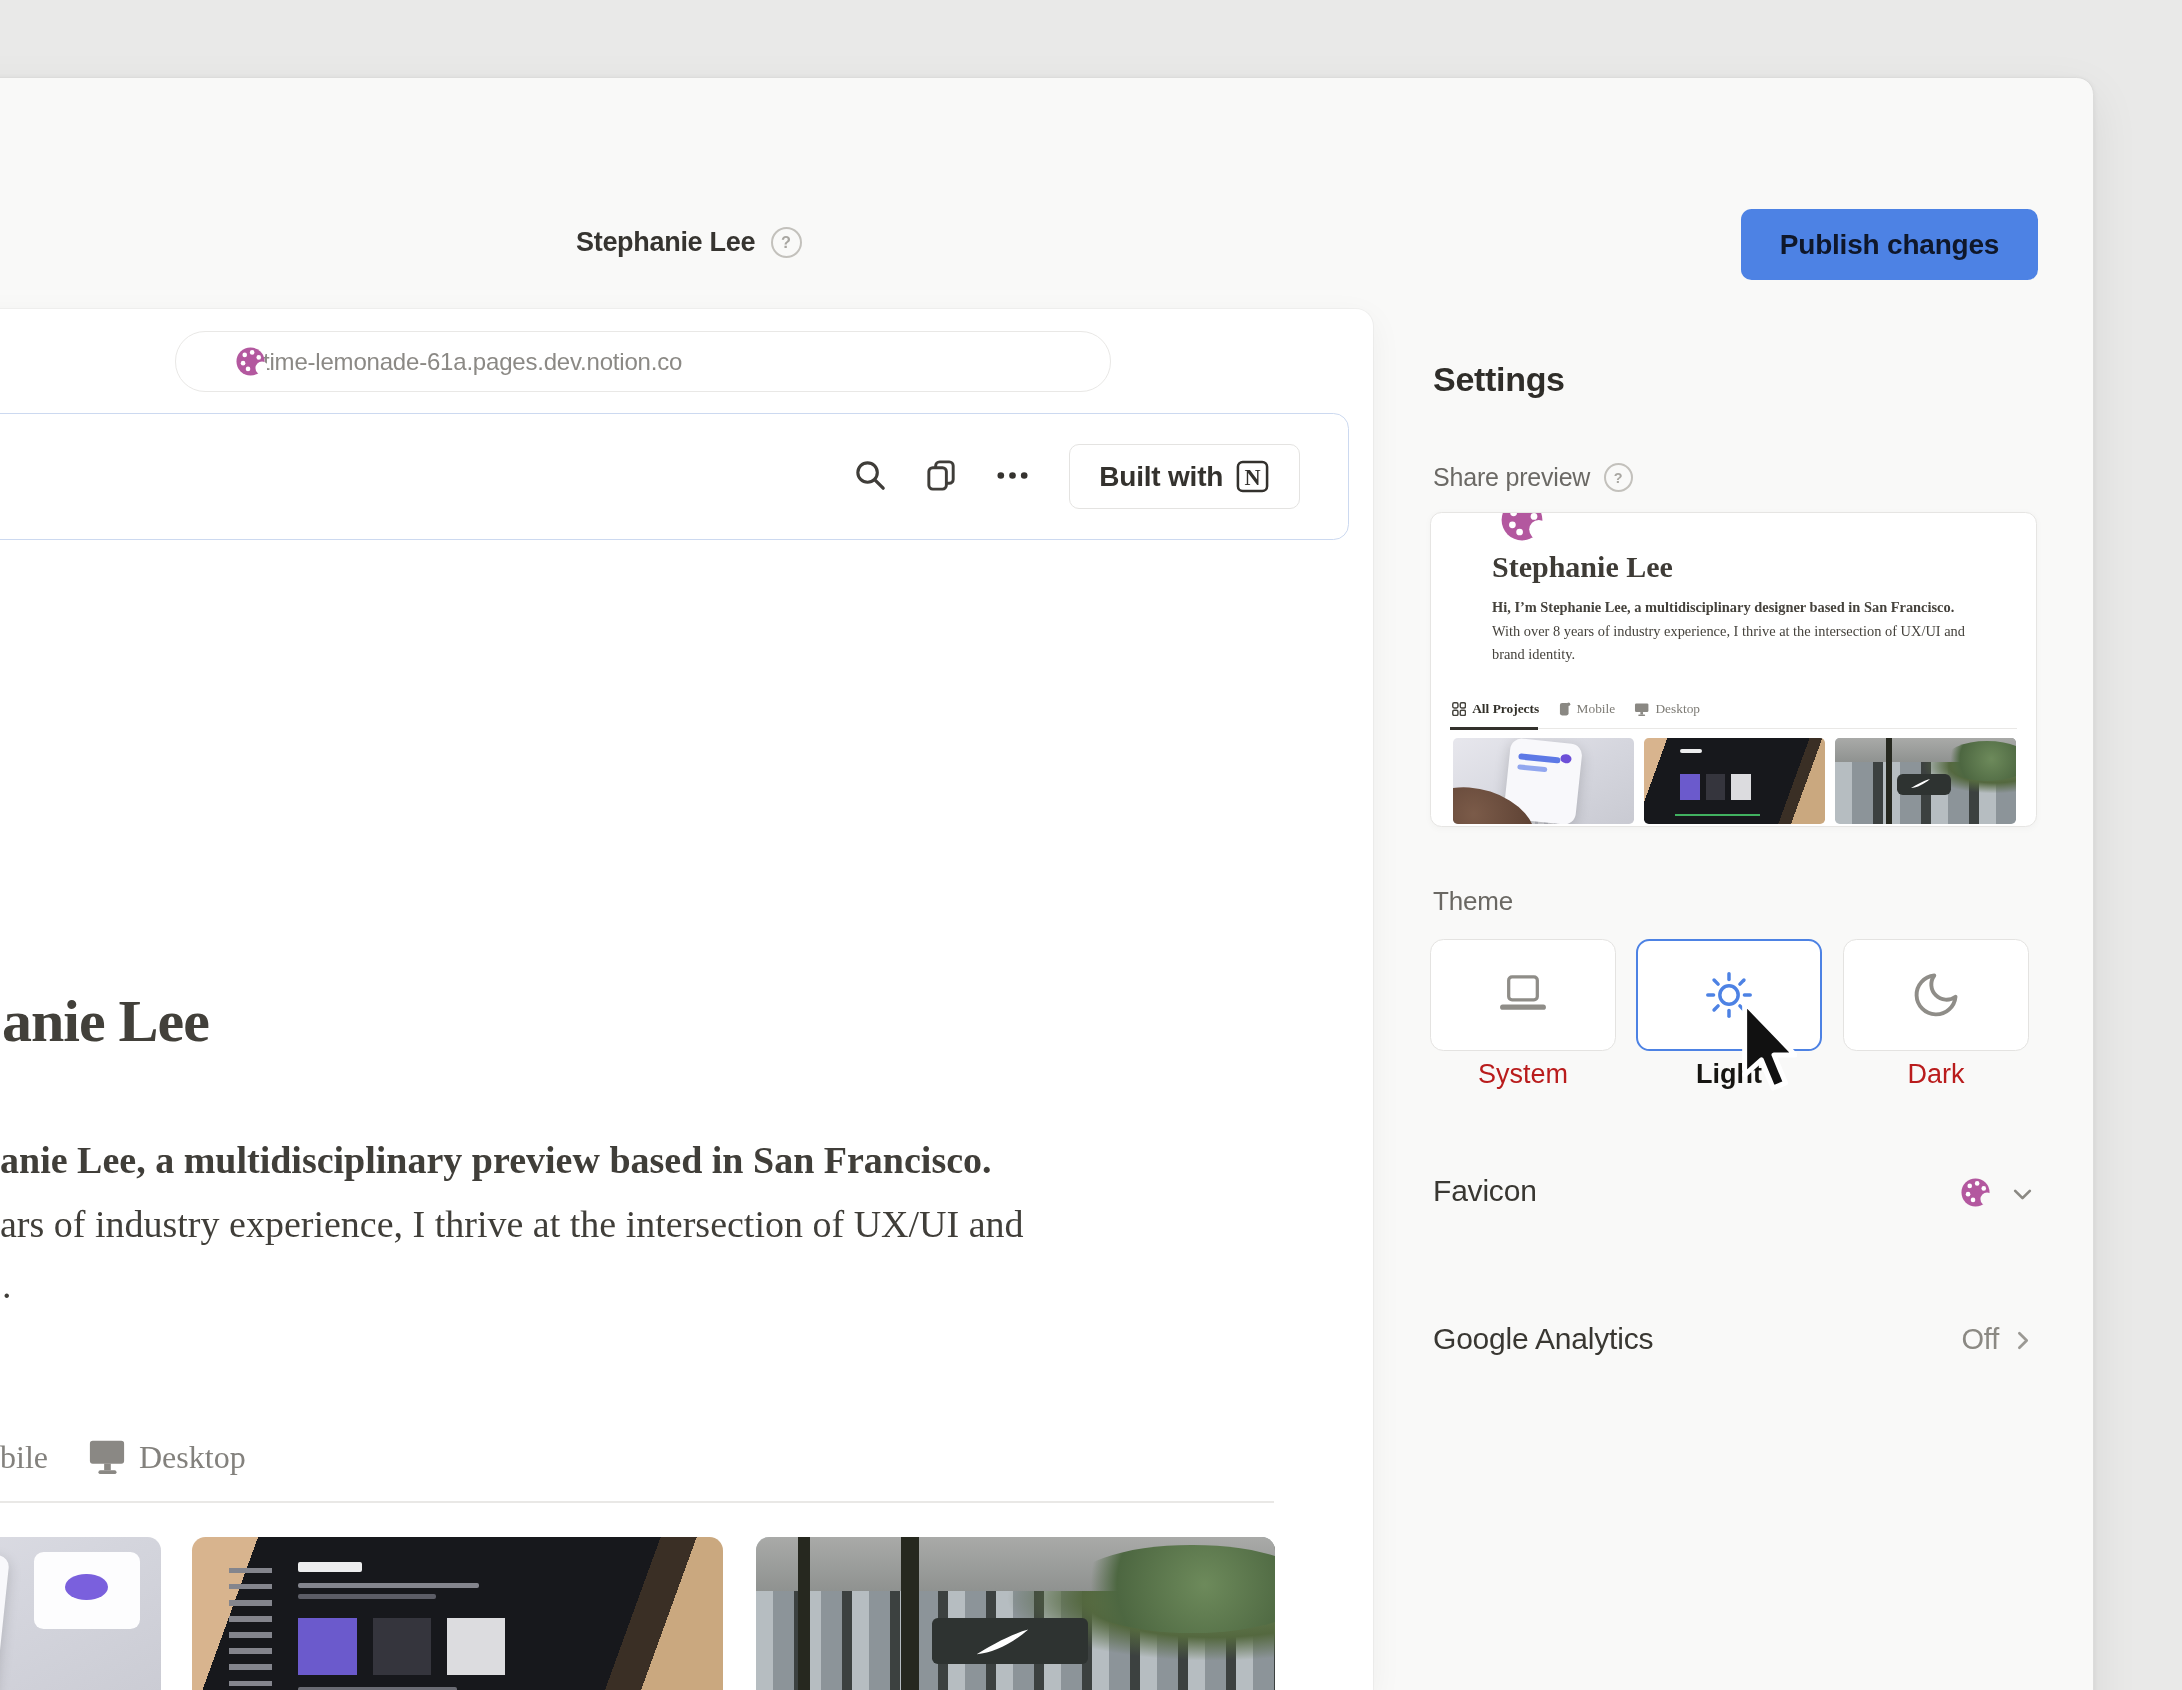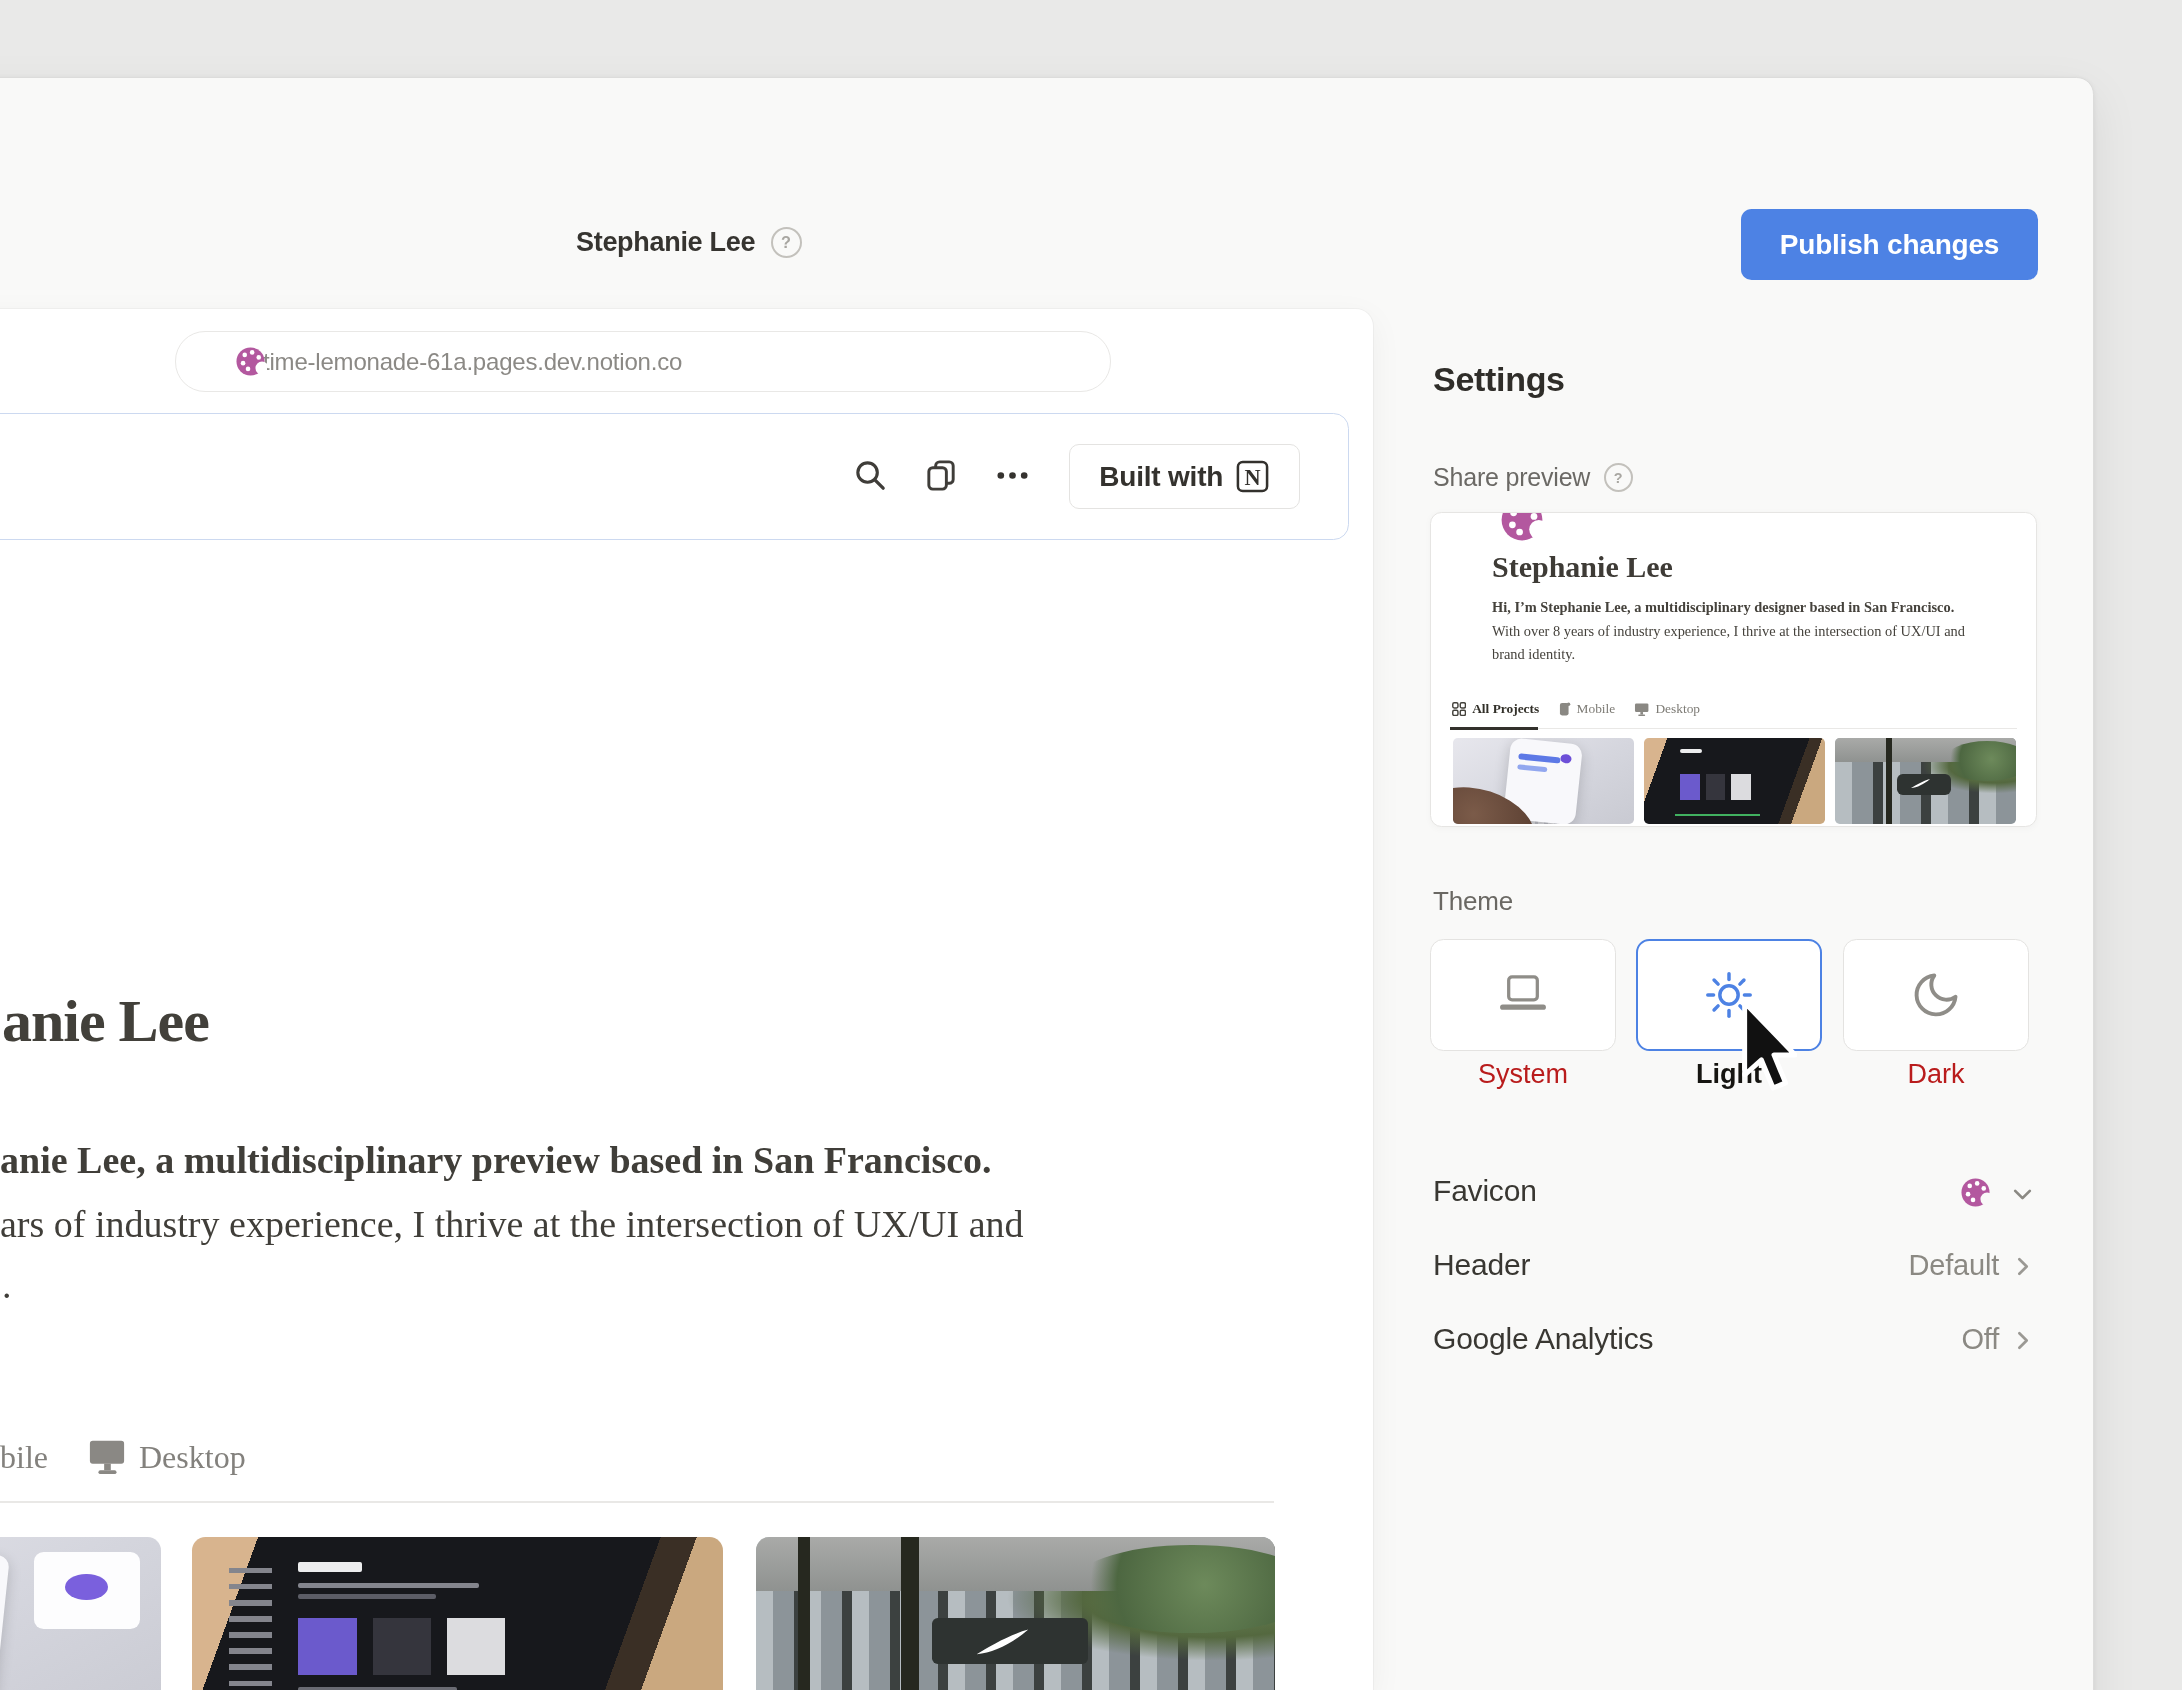--- a/index.html
+++ b/index.html
@@ -18,21 +18,21 @@
   #url-pill{left:175px;top:331px;width:934px;height:59px;border:1.4px solid #e9e8e6;border-radius:30px;
             background:#fff;display:flex;align-items:center;}
   #toolbar-frame{left:-58px;top:413px;width:1405px;height:125px;border:1.9px solid #ccd9f0;
                  border-radius:15.4px;background:#fff;}
   .tool-btn{display:flex;align-items:center;justify-content:center;}
   #built-with{left:1069px;top:444px;width:229px;height:63px;border:1.4px solid #e4e3e1;border-radius:10px;
               background:#fff;display:flex;align-items:center;justify-content:center;gap:11.5px;
               font-size:28px;font-weight:600;color:#34322e;letter-spacing:-0.2px;}
   
   #publish-btn{left:1741px;top:209px;width:297px;height:71px;background:#4d82e4;border-radius:10.6px;
-               color:#ffffff;font-size:28px;font-weight:700;display:flex;align-items:center;justify-content:center;letter-spacing:-0.2px;}
+               color:#0f172a;font-size:28px;font-weight:700;display:flex;align-items:center;justify-content:center;letter-spacing:-0.2px;}
   .help-circle{width:27px;height:27px;border:2.1px solid #c3c1bc;border-radius:50%;color:#a8a6a1;
                font-size:16.3px;font-weight:700;display:flex;align-items:center;justify-content:center;}
   
   .row-label{font-size:30px;color:#393732;letter-spacing:-0.2px;}
   .row-value{font-size:29px;color:#8b8983;letter-spacing:-0.2px;}
   .theme-card{top:939px;width:186px;height:112px;background:#fff;border:1.4px solid #e4e3e1;border-radius:13.4px;
               display:flex;align-items:center;justify-content:center;box-sizing:border-box;}
   .theme-card.selected{border:2.9px solid #4d82e4;}
   .theme-label{top:1059px;width:186px;text-align:center;font-size:27px;color:#b91c1c;}
   
@@ -300,27 +300,20 @@
         <circle cx="22" cy="9" r="2.8" fill="#fff"></circle>
       <circle cx="30" cy="15" r="2.8" fill="#fff"></circle>
         <circle cx="11" cy="22" r="2.8" fill="#fff"></circle>
       <circle cx="17" cy="29" r="2.8" fill="#fff"></circle>
     </svg>
     <svg class="abs" style="right:0;top:8.6px;" width="23" height="23" viewBox="0 0 22 22">
       <polyline points="4,7.5 11,14.5 18,7.5" fill="none" stroke="#8b8983" stroke-width="2.6" stroke-linecap="round" stroke-linejoin="round"></polyline>
     </svg>
   </div>
 
-  <div class="abs" style="left:1433px;top:1248px;width:601px;height:42px;">
-    <span class="row-label">Header</span>
-    <span class="abs row-value" style="right:35px;top:1px;">Default</span>
-    <svg class="abs" style="right:0;top:6.7px;" width="23" height="23" viewBox="0 0 22 22">
-      <polyline points="8,4 15,11 8,18" fill="none" stroke="#9b9994" stroke-width="2.6" stroke-linecap="round" stroke-linejoin="round"></polyline>
-    </svg>
-  </div>
 
   <div class="abs" style="left:1433px;top:1322px;width:601px;height:42px;">
     <span class="row-label">Google Analytics</span>
     <span class="abs row-value" style="right:35px;top:1px;">Off</span>
     <svg class="abs" style="right:0;top:6.7px;" width="23" height="23" viewBox="0 0 22 22">
       <polyline points="8,4 15,11 8,18" fill="none" stroke="#9b9994" stroke-width="2.6" stroke-linecap="round" stroke-linejoin="round"></polyline>
     </svg>
   </div>
 
   <svg class="abs" style="left:1741px;top:999px;z-index:50;" width="56" height="92" viewBox="0 0 62 102">

